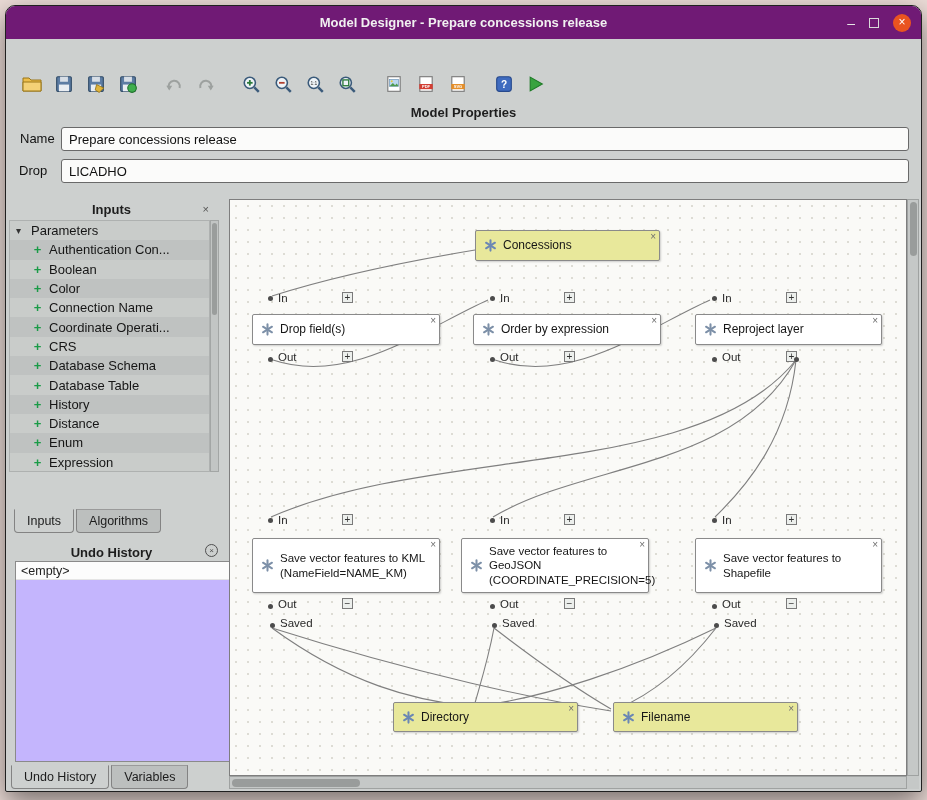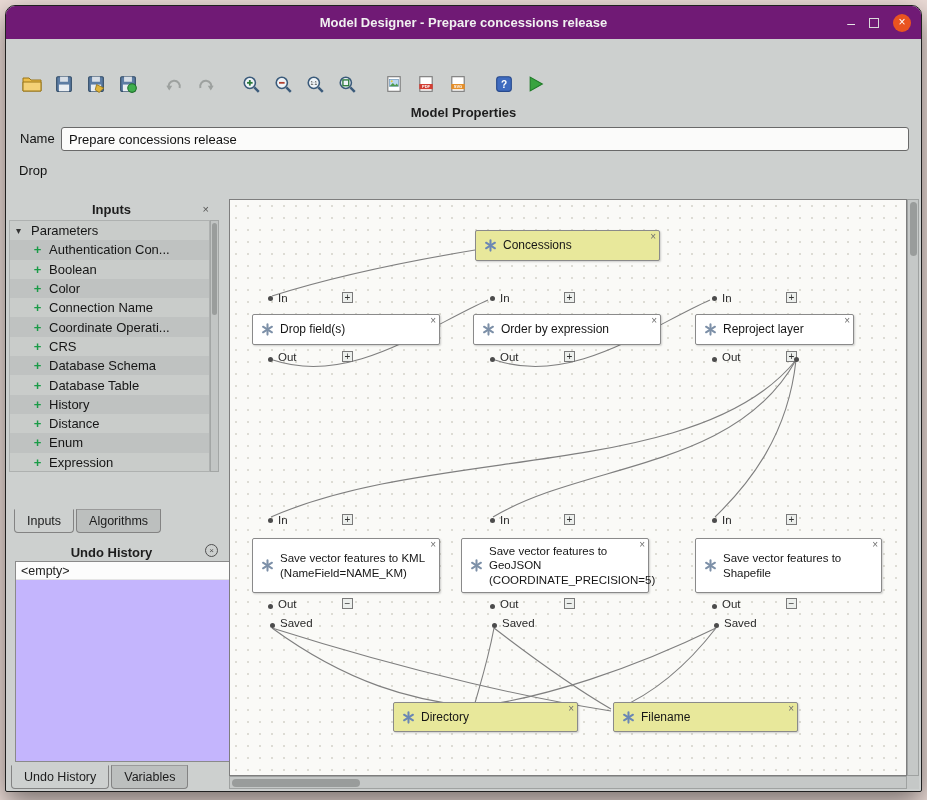--- a/index.html
+++ b/index.html
@@ -208,20 +208,21 @@
       <svg width="18" height="18" viewBox="0 0 17 17">
           <polygon points="3,2 14.5,8.5 3,15" fill="#38a33f" stroke="#1d7a26"></polygon>
         </svg>
     </span>
   </div>
 
   <div class="dock-title">Model Properties</div>
   <div class="prop-label" style="left:14px; top:121px;">Name</div>
   <input class="field" style="left: 55px; top: 121px; width: 848px;" value="Prepare concessions release">
   <div class="prop-label" style="left:13px; top:153px;">Drop</div>
+  <input class="field" style="left: 55px; top: 153px; width: 848px;" value="LICADHO">
 
   <div class="panel-title" style="left:3px; top:196px; width:205px;">Inputs</div>
   <span class="small-x" style="right:712px; top:198px; left:auto;" style2="">×</span>
 
   <div class="tree">
     <div class="tree-row">
       <span class="expander">▾</span>
       <span>Parameters</span>
     </div>
     <div class="tree-row child">
@@ -350,21 +351,21 @@
         <svg class="node-icon" width="13" height="13" viewBox="0 0 14 14">
             <g stroke="#7d90a8" stroke-width="2.2" stroke-linecap="round">
               <line x1="7" y1="1.5" x2="7" y2="12.5"></line>
               <line x1="2.2" y1="4" x2="11.8" y2="10"></line>
               <line x1="11.8" y1="4" x2="2.2" y2="10"></line>
             </g>
           </svg>
         <span class="lbl">Order by expression</span>
         <span class="x">×</span>
       </div>
-      <div class="node alg-node" style="left:465px; top:114px; width:159px; height:31px;">
+      <div class="node alg-node" style="left:465px; top:114px; width:187px; height:31px;">
         <svg class="node-icon" width="13" height="13" viewBox="0 0 14 14">
             <g stroke="#7d90a8" stroke-width="2.2" stroke-linecap="round">
               <line x1="7" y1="1.5" x2="7" y2="12.5"></line>
               <line x1="2.2" y1="4" x2="11.8" y2="10"></line>
               <line x1="11.8" y1="4" x2="2.2" y2="10"></line>
             </g>
           </svg>
         <span class="lbl">Reproject layer</span>
         <span class="x">×</span>
       </div>

